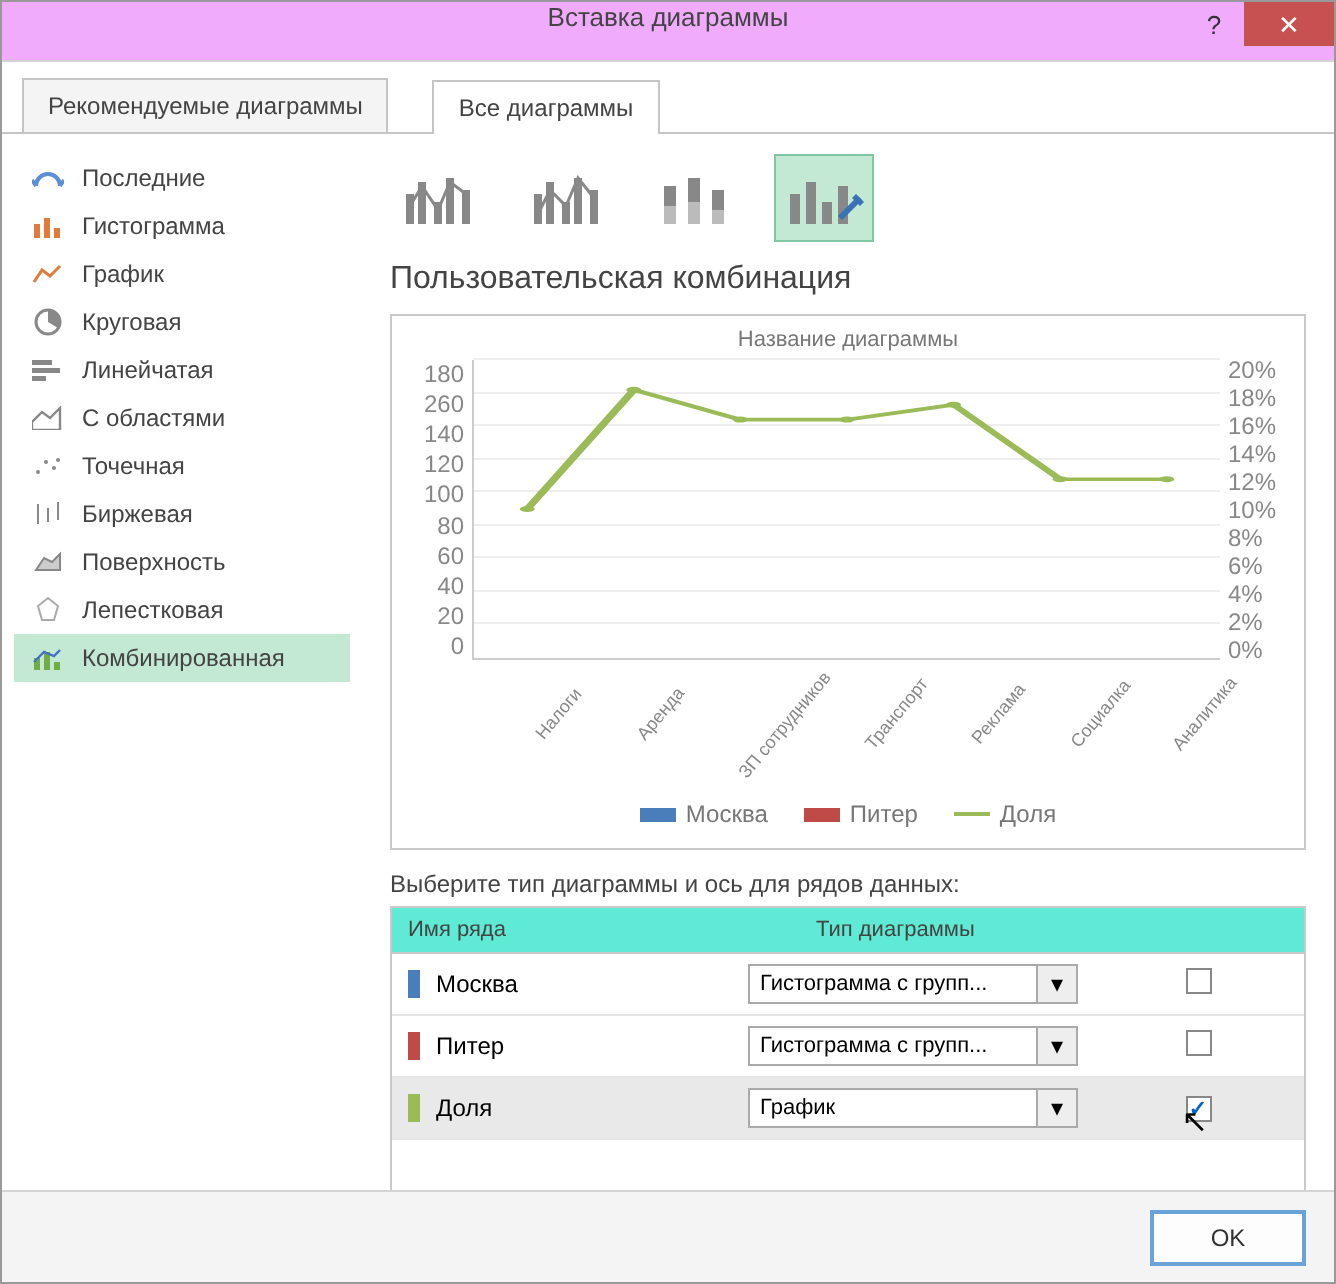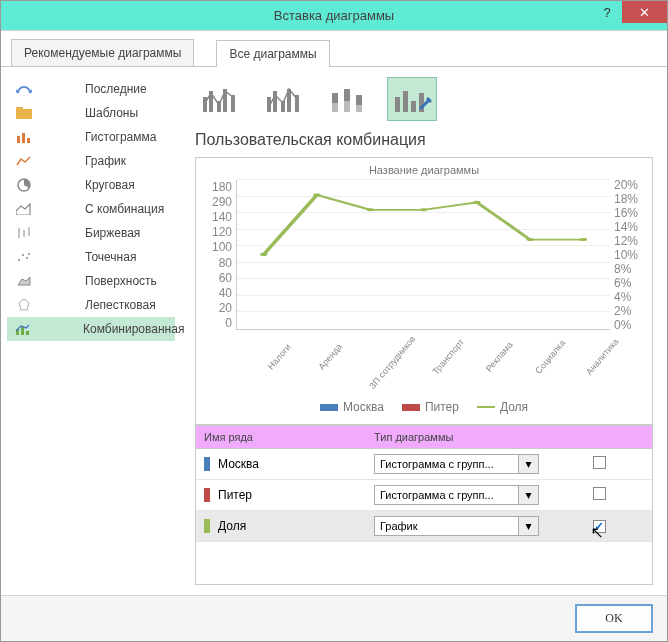--- a/index.html
+++ b/index.html
@@ -1,27 +1,27 @@
 <!DOCTYPE html>
 <html><head>
 <meta charset="utf-8">
 <style>
 * { box-sizing: border-box; margin: 0; padding: 0; font-family: "Segoe UI", Tahoma, sans-serif; font-size: 12px; }
 body { background: #fff; }
 .window { width: 668px; height: 642px; border: 1px solid #999; position: relative; background: #fff; }
-.titlebar { height: 30px; background: #5eead4; border-bottom: 1px solid #d4d4d4; display: flex; align-items: center; justify-content: center; position: relative; }
+.titlebar { height: 30px; background: #f0abfc; border-bottom: 1px solid #d4d4d4; display: flex; align-items: flex-start; justify-content: center; position: relative; }
 .titlebar .title { color: #444; font-size: 13px; }
 .titlebar .close { position: absolute; right: 0; top: 0; width: 45px; height: 22px; background: #c75050; color: #fff; display: flex; align-items: center; justify-content: center; font-size: 13px; }
 .titlebar .help { position: absolute; right: 45px; top: 0; width: 30px; height: 22px; color: #333; display: flex; align-items: center; justify-content: center; font-size: 13px; }
 .tabs { display: flex; padding: 8px 10px 0 10px; border-bottom: 1px solid #c5c5c5; }
 .tab { padding: 6px 12px; border: 1px solid #c5c5c5; border-bottom: none; background: #f4f4f4; margin-right: 2px; color: #444; }
 .tab.active { background: #fff; position: relative; top: 1px; margin-left: 20px; }
 .content { display: flex; height: 520px; }
 .sidebar { width: 180px; padding: 10px 6px; }
-.sb-item { display: flex; align-items: center; padding: 5px 8px; color: #444; cursor: pointer; gap: 44px; }
+.sb-item { display: flex; align-items: center; padding: 5px 8px; color: #444; cursor: pointer; }
 .sb-item.sel { background: #c3e8d4; }
 .sb-item .ico { width: 18px; height: 14px; margin-right: 8px; display: inline-flex; align-items: center; justify-content: center; }
 .main { flex: 1; padding: 10px 14px; }
 .type-row { display: flex; gap: 14px; margin-bottom: 10px; }
 .type-ico { width: 50px; height: 44px; display: flex; align-items: center; justify-content: center; border: 1px solid transparent; }
 .type-ico.sel { background: #c3e8d4; border: 1px solid #82c7a5; }
 .section-title { font-size: 16px; color: #444; margin: 6px 0 8px 0; }
 .chart-box { border: 1px solid #c9c9c9; padding: 6px 10px 10px 10px; }
 .chart-title { text-align: center; color: #777; font-size: 11px; margin-bottom: 4px; }
 .chart-area { position: relative; height: 150px; display: flex; }
@@ -34,36 +34,36 @@
 .bar.m { background: #4a7ebb; }
 .bar.p { background: #be4b48; }
 .line-svg { position: absolute; left: 0; top: 0; width: 100%; height: 100%; pointer-events: none; }
 .x-labels { display: flex; margin-left: 30px; margin-right: 32px; }
 .x-lab { flex: 1; text-align: center; color: #888; font-size: 9px; transform: rotate(-50deg); transform-origin: top right; white-space: nowrap; padding-top: 6px; height: 40px; position: relative; }
 .legend { display: flex; gap: 18px; justify-content: center; margin-top: 30px; color: #777; font-size: 10px; }
 .leg-item { display: flex; align-items: center; gap: 5px; }
 .leg-sw { width: 18px; height: 7px; }
 .series-label { color: #444; margin: 10px 0 4px 0; }
 .series-table { border: 1px solid #c9c9c9; }
-.st-head { display: flex; border-bottom: 1px solid #c9c9c9; background: #f0abfc; }
+.st-head { display: flex; border-bottom: 1px solid #c9c9c9; background: #5eead4; gap: 34px; }
 .st-head > div { padding: 5px 8px; color: #444; font-size: 11px; }
 .st-row { display: flex; align-items: center; border-bottom: 1px solid #e5e5e5; padding: 5px 8px; }
 .st-row.sel { background: #e9e9e9; }
 .col-name { width: 170px; display: flex; align-items: center; gap: 8px; }
 .col-type { width: 180px; }
 .col-sec { flex: 1; text-align: center; }
 .sw { width: 6px; height: 14px; display: inline-block; }
 .combo { display: flex; width: 165px; }
 .combo input { flex: 1; border: 1px solid #aaa; padding: 3px 5px; font-size: 11px; min-width: 0; }
 .combo .dd { width: 20px; border: 1px solid #aaa; border-left: none; background: #eee; display: flex; align-items: center; justify-content: center; }
 .checkbox { width: 13px; height: 13px; border: 1px solid #888; display: inline-flex; align-items: center; justify-content: center; background: #fff; }
 .checkbox.checked::after { content: "✓"; color: #0066cc; font-size: 11px; font-weight: bold; }
 .cursor { position: absolute; font-size: 16px; color: #000; pointer-events: none; }
 .footer { position: absolute; bottom: 0; left: 0; right: 0; height: 46px; border-top: 1px solid #d4d4d4; display: flex; align-items: center; justify-content: flex-end; padding: 0 14px; gap: 8px; background: #f4f4f4; }
-.btn { min-width: 78px; padding: 5px 14px; border: 1px solid #aaa; background: #fdfdfd; color: #333; text-align: center; font-family: Liberation Serif, serif; }
+.btn { min-width: 78px; padding: 5px 14px; border: 1px solid #aaa; background: #fdfdfd; color: #333; text-align: center; }
 .btn.primary { border: 2px solid #6aa3d8; }
 </style>
 </head>
 <body>
 
 <div class="window">
   <div class="titlebar">
     <span class="title">Вставка диаграммы</span>
     <div class="help">?</div>
     <div class="close">✕</div>
@@ -81,29 +81,20 @@
             <svg width="16" height="12">
               <path d="M2 10 A6 6 0 0 1 14 10" fill="none" stroke="#5b8fd6" stroke-width="2"></path>
               <path d="M2 10 l-2 -3 M14 10 l2 -3" stroke="#5b8fd6" stroke-width="2"></path>
             </svg>
           </span>
           <span>Последние</span>
         </div>
       <div class="sb-item">
           <span class="ico">
             <svg width="16" height="12">
-              <rect x="0" y="2" width="16" height="10" fill="#e8b34a"></rect>
-              <rect x="0" y="0" width="7" height="4" fill="#e8b34a"></rect>
-            </svg>
-          </span>
-          <span>Шаблоны</span>
-        </div>
-      <div class="sb-item">
-          <span class="ico">
-            <svg width="16" height="12">
               <rect x="1" y="5" width="3" height="7" fill="#e07b3c"></rect>
               <rect x="6" y="2" width="3" height="10" fill="#e07b3c"></rect>
               <rect x="11" y="7" width="3" height="5" fill="#e07b3c"></rect>
             </svg>
           </span>
           <span>Гистограмма</span>
         </div>
       <div class="sb-item">
           <span class="ico">
             <svg width="16" height="12">
@@ -117,45 +108,55 @@
             <svg width="14" height="14">
               <circle cx="7" cy="7" r="6" fill="none" stroke="#888" stroke-width="1.5"></circle>
               <path d="M7 7 L7 1 A6 6 0 0 1 12 10 Z" fill="#888"></path>
             </svg>
           </span>
           <span>Круговая</span>
         </div>
       <div class="sb-item">
           <span class="ico">
             <svg width="16" height="12">
+              <rect x="0" y="1" width="10" height="2.5" fill="#888"></rect>
+              <rect x="0" y="5" width="14" height="2.5" fill="#888"></rect>
+              <rect x="0" y="9" width="7" height="2.5" fill="#888"></rect>
+            </svg>
+          </span>
+          <span>Линейчатая</span>
+        </div>
+      <div class="sb-item">
+          <span class="ico">
+            <svg width="16" height="12">
               <polygon points="0,12 0,8 5,3 9,6 14,1 14,12" fill="none" stroke="#888" stroke-width="1.2"></polygon>
             </svg>
           </span>
-          <span>С комбинация</span>
-        </div>
-      <div class="sb-item">
-          <span class="ico">
-            <svg width="16" height="12">
-              <line x1="3" y1="1" x2="3" y2="11" stroke="#888"></line>
-              <line x1="8" y1="3" x2="8" y2="10" stroke="#888"></line>
-              <line x1="13" y1="0" x2="13" y2="9" stroke="#888"></line>
-            </svg>
-          </span>
-          <span>Биржевая</span>
+          <span>С областями</span>
         </div>
       <div class="sb-item">
           <span class="ico">
             <svg width="16" height="12">
               <circle cx="3" cy="9" r="1" fill="#888"></circle>
               <circle cx="7" cy="4" r="1" fill="#888"></circle>
               <circle cx="11" cy="7" r="1" fill="#888"></circle>
               <circle cx="13" cy="3" r="1" fill="#888"></circle>
             </svg>
           </span>
           <span>Точечная</span>
+        </div>
+      <div class="sb-item">
+          <span class="ico">
+            <svg width="16" height="12">
+              <line x1="3" y1="1" x2="3" y2="11" stroke="#888"></line>
+              <line x1="8" y1="3" x2="8" y2="10" stroke="#888"></line>
+              <line x1="13" y1="0" x2="13" y2="9" stroke="#888"></line>
+            </svg>
+          </span>
+          <span>Биржевая</span>
         </div>
       <div class="sb-item">
           <span class="ico">
             <svg width="16" height="12">
               <polygon points="2,10 6,4 10,6 14,2 14,10" fill="#ccc" stroke="#888"></polygon>
             </svg>
           </span>
           <span>Поверхность</span>
         </div>
       <div class="sb-item">
@@ -223,21 +224,21 @@
           </div>
       </div>
 
       <div class="section-title">Пользовательская комбинация</div>
 
       <div class="chart-box">
         <div class="chart-title">Название диаграммы</div>
         <div class="chart-area">
           <div class="y-axis">
             <span>180</span>
-              <span>290</span>
+              <span>260</span>
               <span>140</span>
               <span>120</span>
               <span>100</span>
               <span>80</span>
               <span>60</span>
               <span>40</span>
               <span>20</span>
               <span>0</span>
           </div>
           <div class="plot" id="plot">
@@ -321,20 +322,21 @@
               <span class="leg-sw" style="background:#be4b48"></span>
               <span>Питер</span>
             </div>
           <div class="leg-item">
               <span class="leg-sw" style="background:#9bbb59;height:2px"></span>
               <span>Доля</span>
             </div>
         </div>
       </div>
 
+      <div class="series-label">Выберите тип диаграммы и ось для рядов данных:</div>
       <div class="series-table">
         <div class="st-head">
           <div class="col-name">Имя ряда</div>
           <div class="col-type">Тип диаграммы</div>
         </div>
         <div class="st-row">
           <div class="col-name">
               <span class="sw" style="background:#4a7ebb"></span>
               <span>Москва</span>
             </div>

